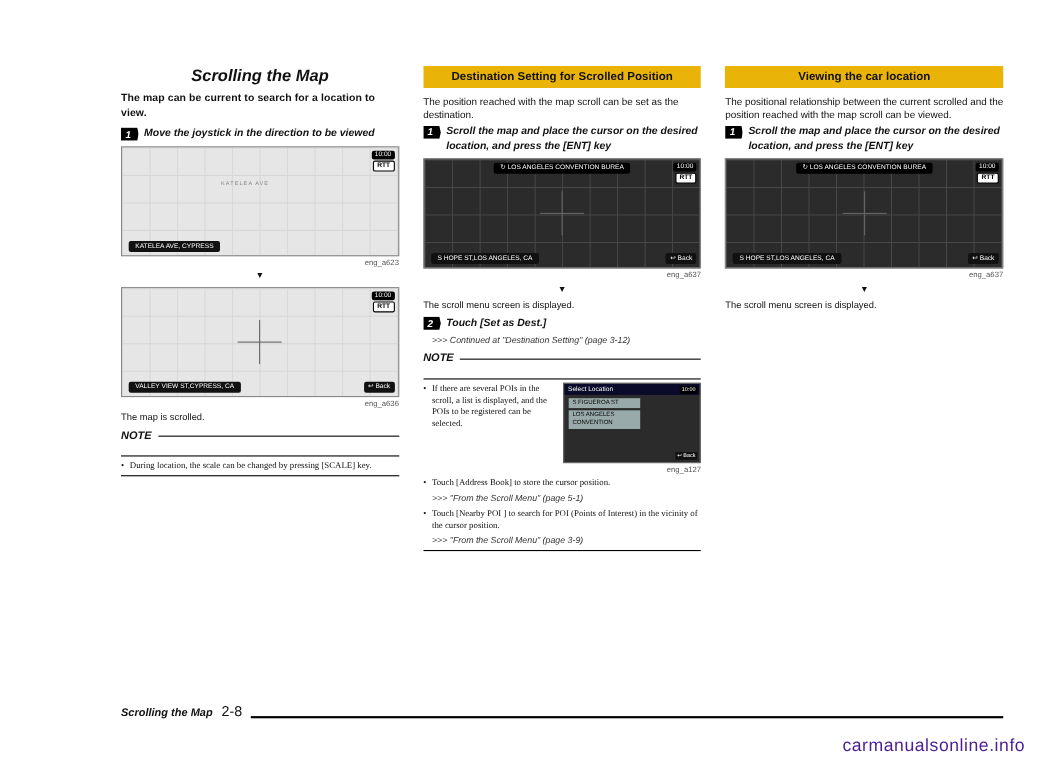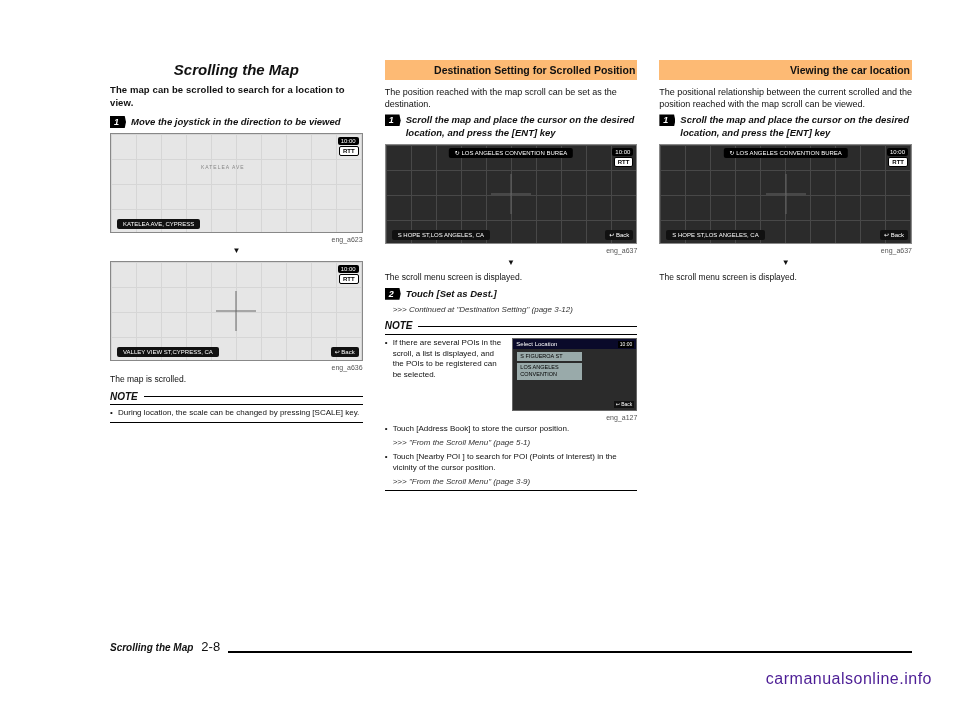--- a/index.html
+++ b/index.html
@@ -23,24 +23,24 @@
     line-height: 1.35;
   }
   .main-title {
     font-size: 15px;
     font-style: italic;
     font-weight: bold;
     text-align: center;
     margin-bottom: 4px;
   }
   .sub-title {
-    background: #fdba74;
+    background: #eab308;
     font-size: 10.5px;
     font-weight: bold;
-    text-align: right;
+    text-align: center;
     padding: 3px 2px;
     margin-bottom: 6px;
   }
   .lead {
     font-weight: bold;
     font-size: 9.5px;
     margin-bottom: 6px;
     letter-spacing: 0.1px;
   }
   .step {
@@ -122,26 +122,26 @@
     font-size: 7px; text-align: right; color:#555; margin-bottom: 2px;
   }
   .down-tri {
     text-align:center; font-size:8px; margin:2px 0 4px;
   }
   .plain {
     font-size: 8.5px; margin-bottom: 4px;
   }
   .note-head {
     font-weight: bold; font-style: italic; font-size: 10px;
-    border-bottom: 1px solid #000; padding-bottom: 1px; margin:4px 0 3px;
+    border-bottom: 1px solid #000; padding-bottom: 11px; margin:4px 0 3px;
     display:flex; align-items:center; gap:6px;
   }
   .note-head:after { content:""; flex:1; height:1px; background:#000;}
   ul.note { list-style: none; padding:0; margin:0 0 3px; }
-  ul.note li { font-size:8px; position:relative; padding-left:8px; margin-bottom:3px; }
+  ul.note li { font-size:8px; position:relative; padding-left:8px; margin-bottom:3px;font-family:Liberation Serif, serif; }
   ul.note li:before { content:"•"; position:absolute; left:0; }
   .refline { font-size:8px; font-style:italic; color:#333; padding-left:8px; margin-bottom:3px;}
   .hr-end { border-top:1px solid #000; margin-top:2px; margin-bottom:6px;}
   .thumb-wrap { display:flex; gap:6px; margin-bottom:2px;}
   .thumb-text { flex:1; font-size:8px;}
   .thumb-map { width:125px; height:73px; background:#2b2b2b; position:relative; border:1px solid #666; overflow:hidden;}
   .thumb-map .seltitle { position:absolute; top:0; left:0; right:0; background:#0a0a2a; color:#fff; font-size:6px; padding:1px 3px;}
   .thumb-map .selrow { position:absolute; top:13px; left:4px; background:#9aa; color:#000; font-size:5.5px; padding:1px 3px; width:65px;}
   .thumb-map .pill2 { position:absolute; top:2px; right:2px; background:#000; color:#fff; font-size:5px; padding:0 2px;}
   .thumb-map .back2 { position:absolute; bottom:2px; right:2px; background:#111; color:#fff; font-size:5px; padding:0 2px;}
@@ -166,21 +166,21 @@
     position:absolute; font-size:5px; color:#888; letter-spacing:1px;
   }
 </style>
 </head>
 <body>
 
 <div class="page">
 
   <div class="col">
     <div class="main-title">Scrolling the Map</div>
-    <div class="lead">The map can be scrolled to search for a location to view.</div>
+    <div class="lead">The map can be current to search for a location to view.</div>
 
     <div class="step">
       <span class="step-num">1</span>
       <span class="step-body">Move the joystick in the direction to be viewed</span>
     </div>
 
     <div class="map">
       <div class="grid"></div>
       <span class="street-label" style="top:30px; left:90px;">KATELEA AVE</span>
       <div class="corner">

